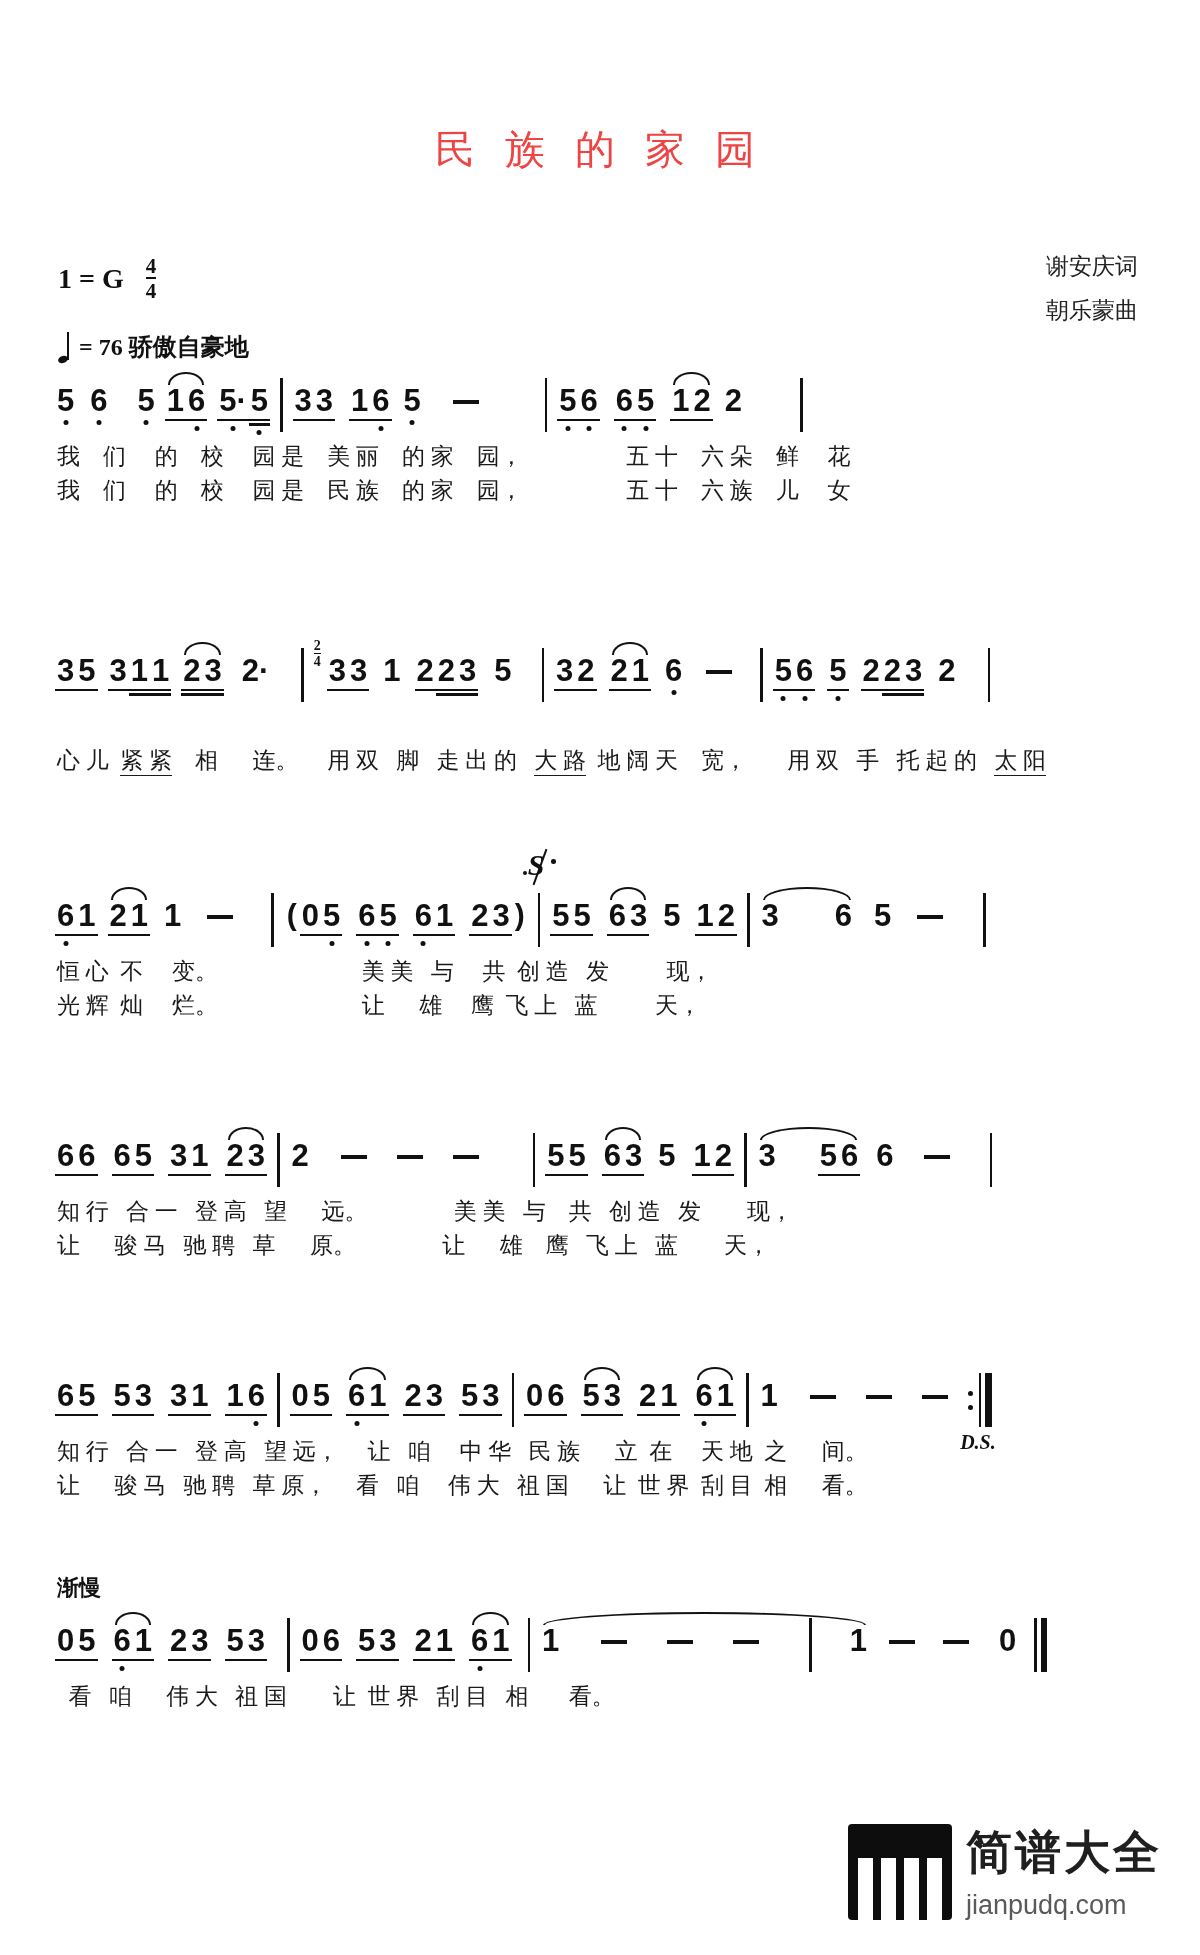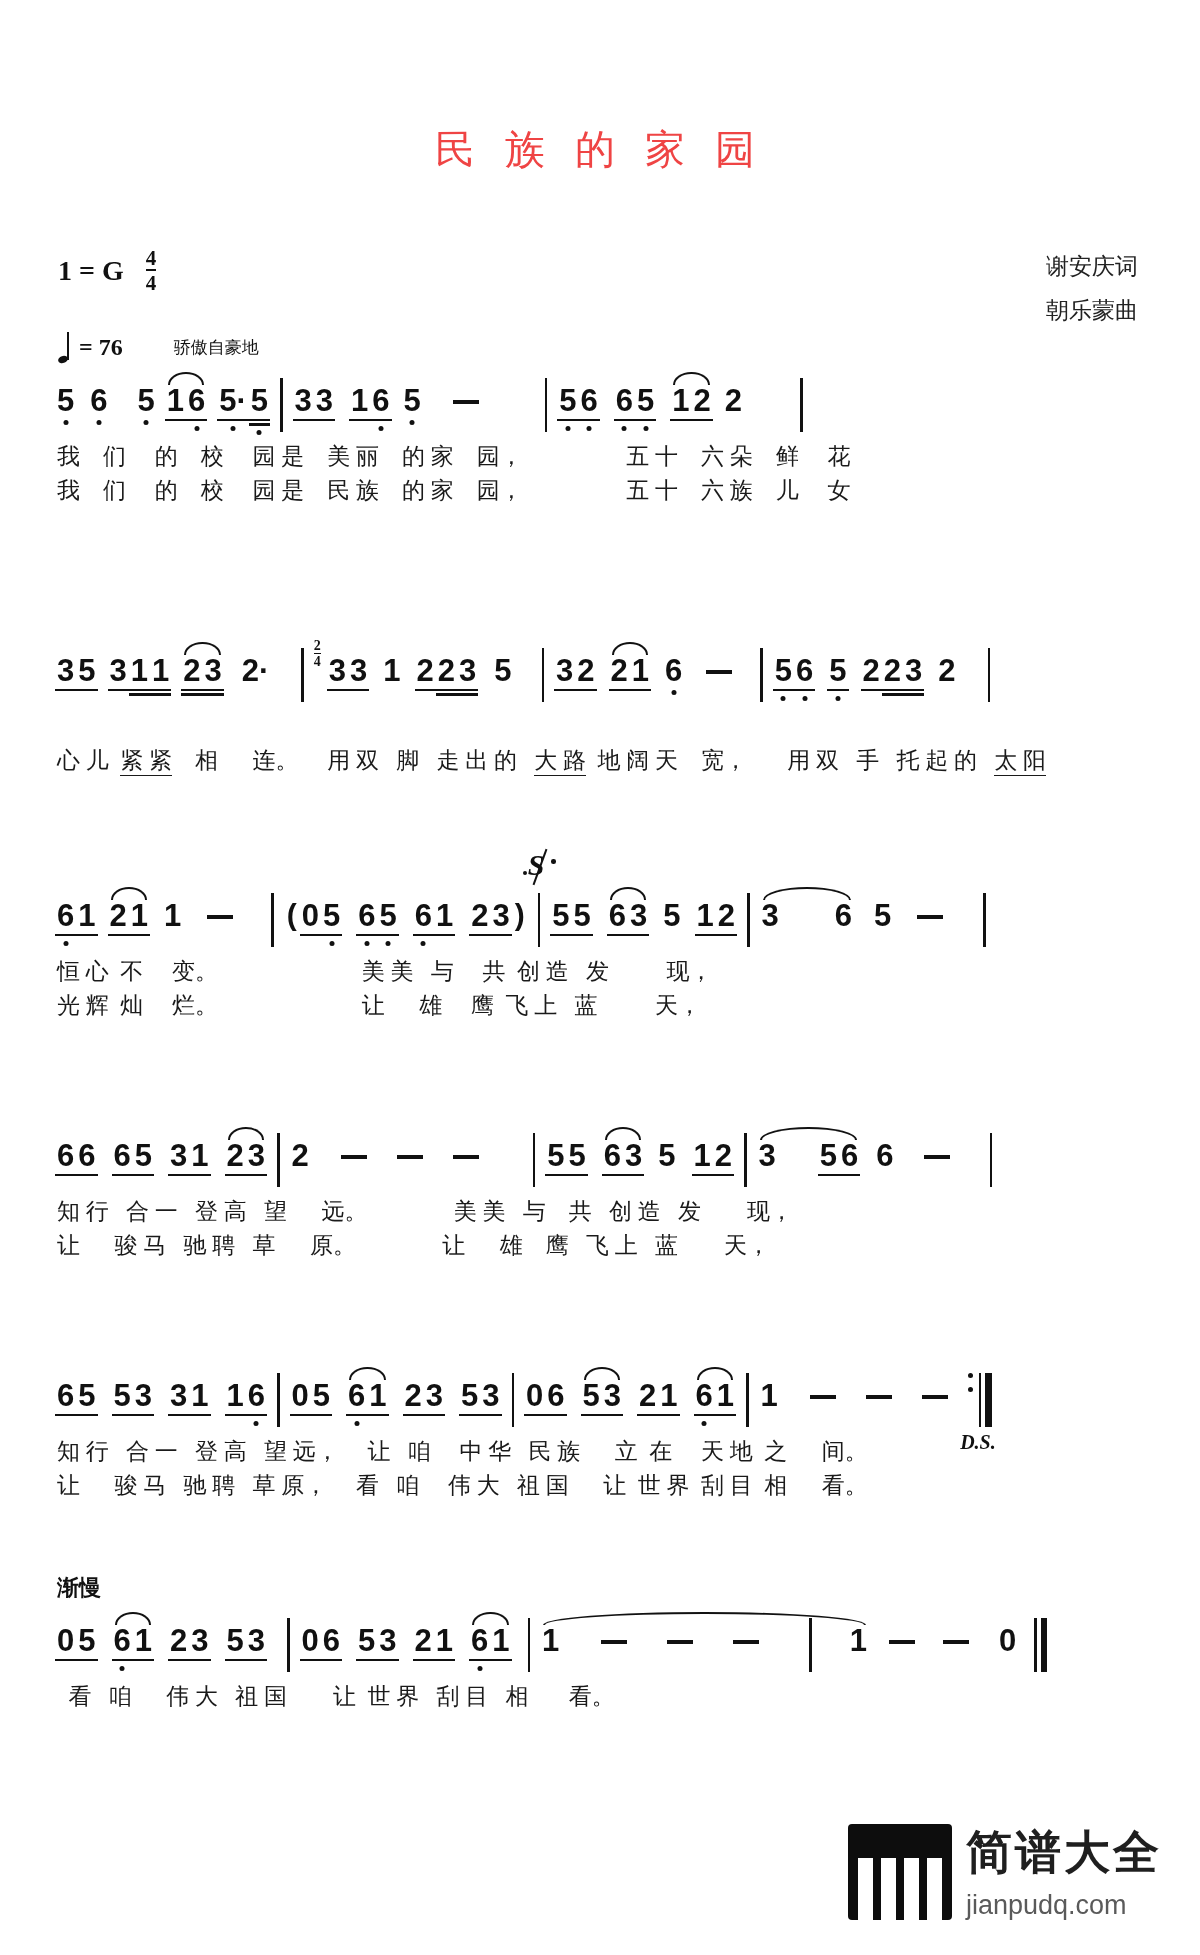--- a/index.html
+++ b/index.html
@@ -3,35 +3,35 @@
 <meta charset="utf-8">
 <style>
   * { box-sizing: border-box; margin: 0; padding: 0; }
   html,body { width:1200px; height:1955px; background:#fff; overflow:hidden;
               font-family:"Liberation Serif", serif; color:#111; }
   #page { position:relative; width:1200px; height:1955px; background:#ffffff; }
 
   
   .title { position:absolute; top:122px; left:0; width:100%; text-align:center;
            font-size:40px; letter-spacing:10px; color:#ef4444; }
-  .keyline { position:absolute; top:248px; left:58px; display:flex; align-items:center;
+  .keyline { position:absolute; top:256px; left:58px; display:flex; align-items:center;
              font-weight:bold; font-size:28px; }
   .frac { display:inline-flex; flex-direction:column; align-items:center; margin-left:22px;
           font-size:21px; line-height:1; font-weight:bold; }
   .frac .fb { border-top:2px solid #111; padding-top:2px; }
   .credits { position:absolute; top:245px; right:62px; text-align:right;
              font-size:23px; line-height:1.9; color:#222; }
   .tempoline { position:absolute; top:330px; left:58px; display:flex; align-items:center;
                font-weight:bold; font-size:23px; }
   .qnote { position:relative; display:inline-block; width:15px; height:34px; margin-right:6px; }
   .qnote::before { content:""; position:absolute; left:0; bottom:1px; width:10px; height:7px;
                    background:#111; border-radius:50%; transform:rotate(-18deg); }
   .qnote::after { content:""; position:absolute; left:9px; bottom:4px; width:2px; height:28px; background:#111; }
   .tempo-eq { font-size:24px; margin-right:6px; }
-  .tempo-txt { font-family:"Liberation Sans", sans-serif; font-weight:normal; font-size:17px;margin-left:45px; }
+  .tempo-txt { font-family:"Liberation Sans", sans-serif; font-weight:bold; font-size:24px; }
 
   
   .system { position:absolute; left:55px; width:1115px; }
   .syslabel { position:absolute; top:-52px; left:2px; font-weight:bold; font-size:22px;
               font-family:"Liberation Sans", sans-serif; }
   .noterow { display:flex; align-items:flex-start; }
   .note { position:relative; display:inline-block; font-family:"Liberation Sans", sans-serif;
           font-weight:bold; font-size:31px; line-height:1; padding:0 2px; }
   .u1, .u2 { border-bottom:2.5px solid #111; padding-bottom:3px; }
   .u2::after { content:""; position:absolute; left:0; right:0; bottom:-6.5px; height:2.5px; background:#111; }
@@ -46,21 +46,21 @@
   .sp { display:inline-block; height:1px; flex:0 0 auto; }
   .barwrap { position:relative; display:inline-flex; margin:0 10px; }
   .bar { width:2.5px; height:54px; background:#111; margin-top:-7px; }
   .dash { width:26px; height:3.5px; background:#111; margin-top:15px; flex:0 0 auto; }
   .par { font-weight:bold; font-size:30px; line-height:1; padding:0 3px;
          font-family:"Liberation Sans", sans-serif; }
   .tsig { display:inline-flex; flex-direction:column; align-items:center; line-height:1;
           font-weight:bold; font-size:14px; font-family:"Liberation Serif", serif;
           margin:-16px 4px 0 0; }
   .tsig .tb { border-top:1.5px solid #111; padding-top:1px; }
-  .repend, .finbar { position:relative; display:inline-flex; align-items:flex-start; gap:4px;
+  .repend, .finbar { position:relative; display:inline-flex; align-items:center; gap:4px;
                      margin-top:-7px; height:54px; }
   .rdots { display:flex; flex-direction:column; gap:9px; margin-right:2px; }
   .rdots i { width:5px; height:5px; border-radius:50%; background:#111; }
   .thinb { width:2.5px; height:54px; background:#111; }
   .thickb { width:6.5px; height:54px; background:#111; }
   .ds { position:absolute; top:58px; right:-4px; font-style:italic; font-weight:bold;
         font-size:20px; white-space:nowrap; font-family:"Liberation Serif", serif; }
   .segno { position:absolute; top:-50px; left:-10px; width:24px; height:36px; }
   .segno .ss { font-style:italic; font-weight:bold; font-size:30px; line-height:1;
                font-family:"Liberation Serif", serif; }

